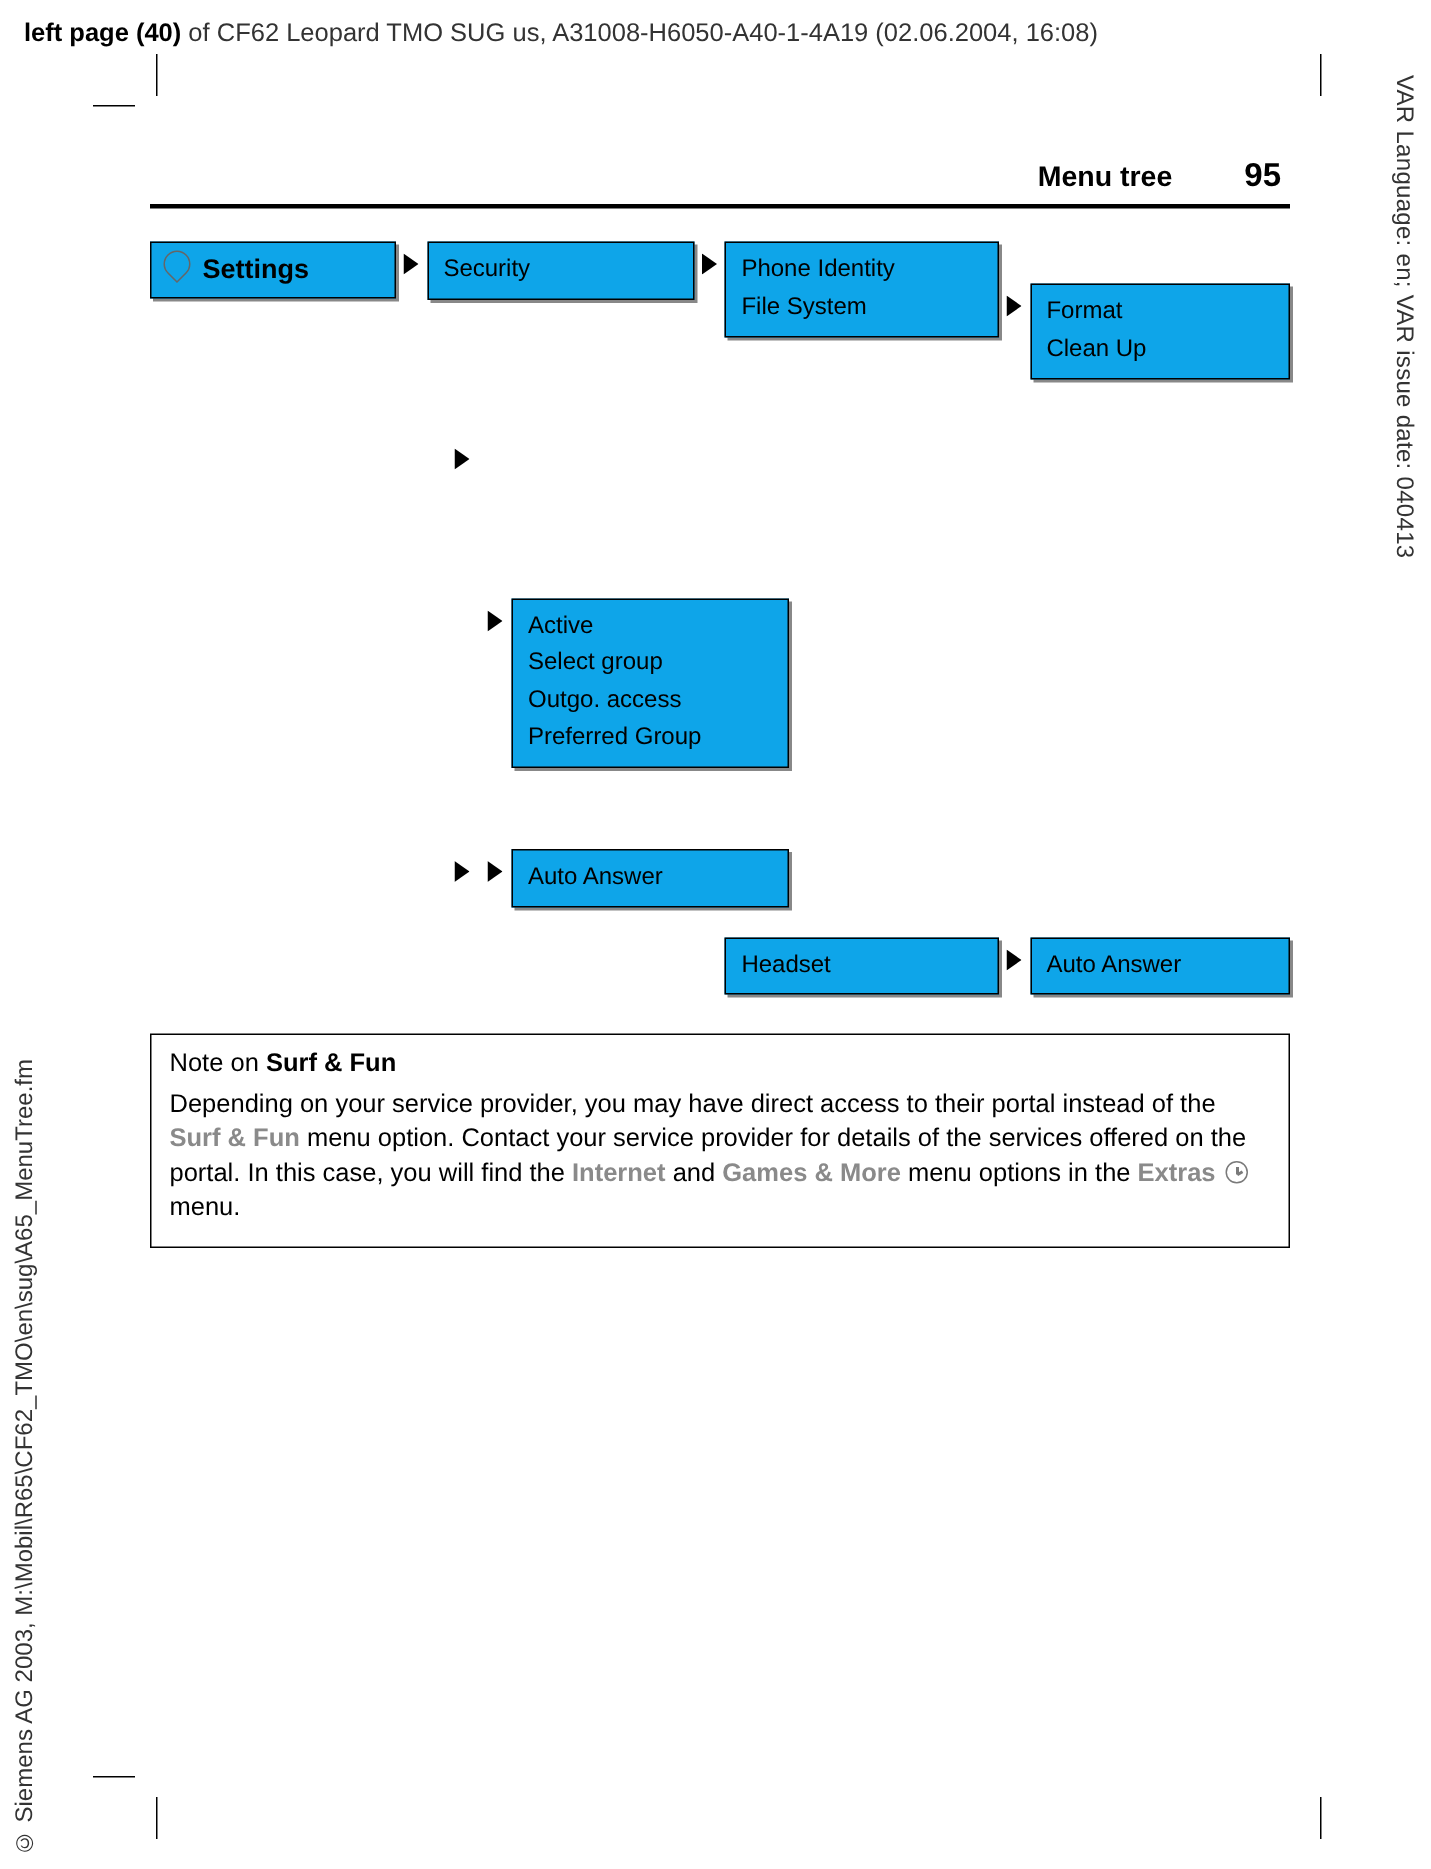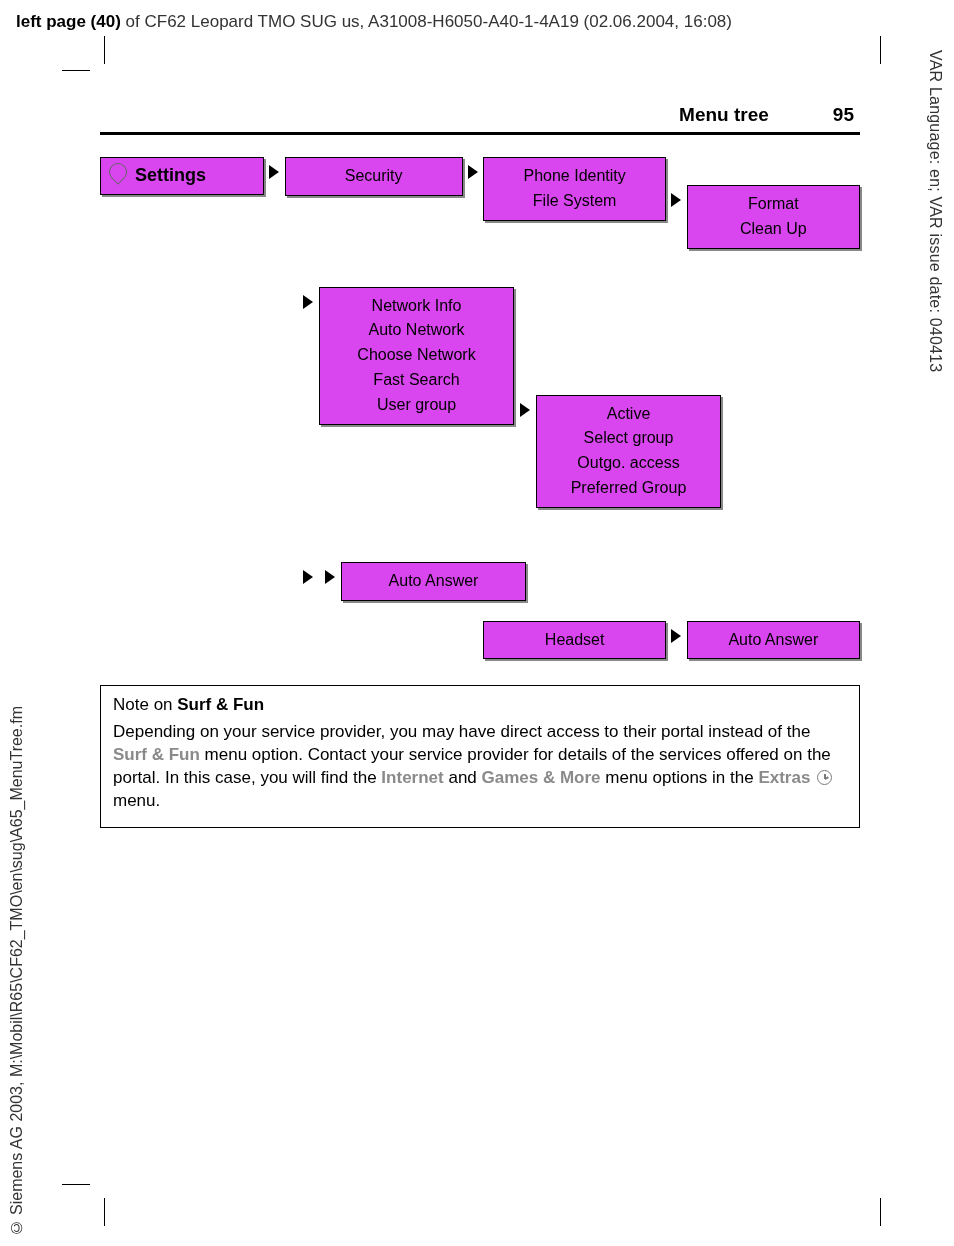--- a/index.html
+++ b/index.html
@@ -55,48 +55,47 @@
     position: absolute;
     left: 100px;
     top: 100px;
     width: 760px;
   }
 
   .running-head {
     display: flex;
     justify-content: flex-end;
     align-items: baseline;
-    gap: 64px;
+    gap: 48px;
     border-bottom: 3px solid #000;
     padding: 4px 6px 6px 0;
     font-weight: 700;
     font-size: 19px;
   }
-  .running-head .num { font-size: 19px; }
+  .running-head .num { font-size: 22px; }
 
   
   .tree {
     margin-top: 22px;
     font-size: 16px;
     color: #000;
   }
   .row { display: flex; align-items: flex-start; }
   .col { display: flex; flex-direction: column; }
   .col1 { width: 175px; }
   .col2 { width: 190px; }
   .col3 { width: 195px; }
   .col4 { width: 185px; }
 
   .cell {
     border: 1px solid #000;
-    background: #d946ef;
+    background: #0ea5e9;
     box-shadow: 2px 2px 0 #888;
     padding: 6px 10px 6px 10px;
     line-height: 1.55;
-    text-align: center;
   }
 
   .settings-cell {
     font-weight: 700;
     font-size: 18px;
     padding: 4px 8px;
     display: flex;
     align-items: center;
     gap: 6px;
   }
@@ -222,29 +221,20 @@
     <div class="row">
       <div class="col col1"></div>
       <div class="arrow"></div>
 
       <div class="arrow">
           <svg viewBox="0 0 10 14">
             <polygon points="0,0 10,7 0,14" fill="#000"></polygon>
           </svg>
         </div>
 
-      <div class="col col3">
-        <div class="cell">
-          <div>Network Info</div>
-          <div>Auto Network</div>
-          <div>Choose Network</div>
-          <div>Fast Search</div>
-          <div>User group</div>
-        </div>
-      </div>
       <div class="arrow" style="padding-top:116px;">
           <svg viewBox="0 0 10 14">
             <polygon points="0,0 10,7 0,14" fill="#000"></polygon>
           </svg>
         </div>
 
       <div class="col col4" style="padding-top:108px;">
         <div class="cell">
           <div>Active</div>
           <div>Select group</div>

